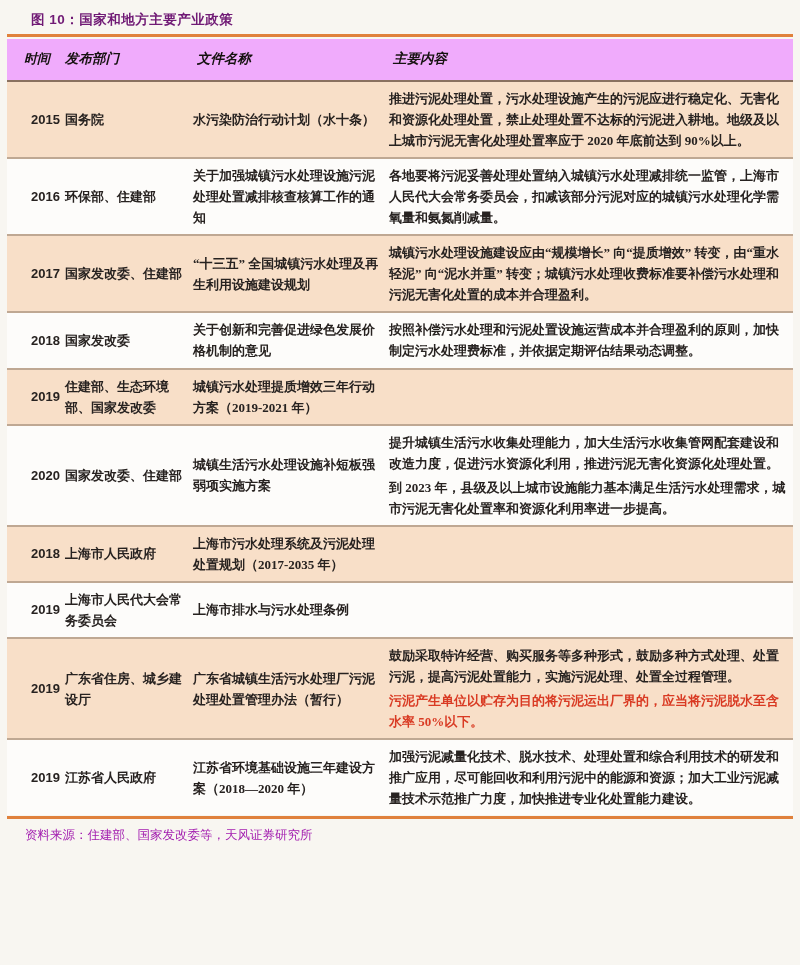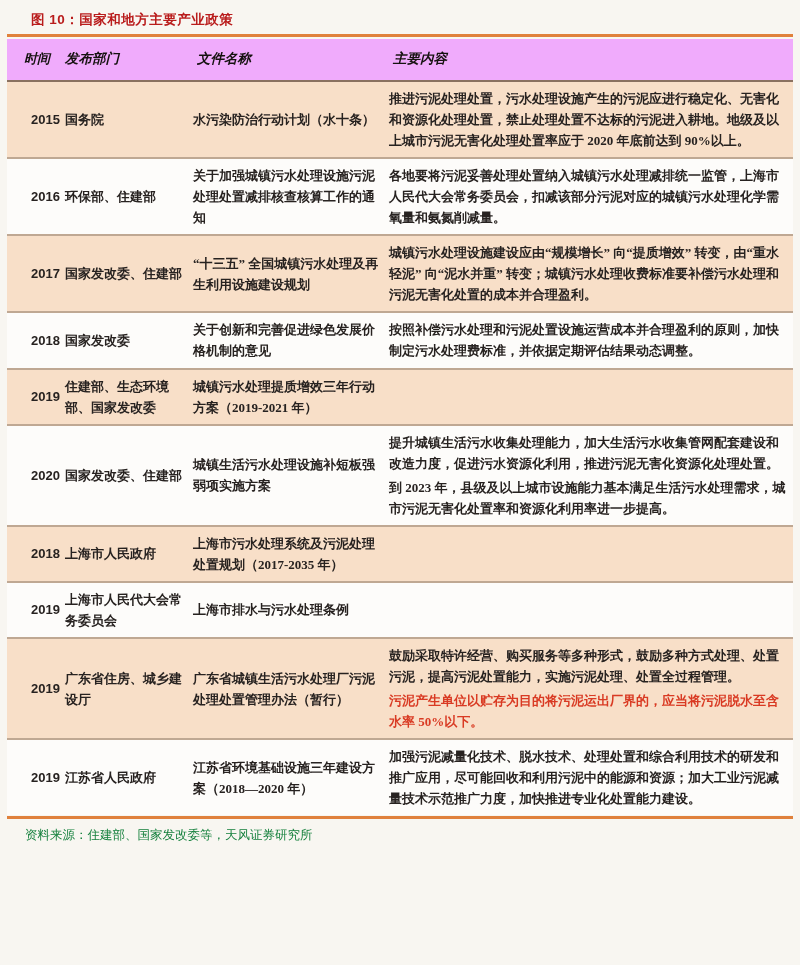--- a/index.html
+++ b/index.html
@@ -17,21 +17,21 @@
     width: 800px;
     min-height: 965px;
     background: #f8f6f1;
     padding: 8px 7px 10px 7px;
   }
   
   .fig-title {
     font-family: "Liberation Sans", sans-serif;
     font-weight: bold;
     font-size: 13.5px;
-    color: #b91c1c;
+    color: #701a75;
     padding: 3px 0 5px 24px;
     letter-spacing: 0.5px;
   }
   .title-rule {
     height: 3px;
     background: #e0813c;
     margin: 0 0 2px 0;
   }
   
   .policy-table {
@@ -85,21 +85,21 @@
   .c-content p.hl { color: #d93a23; }
   
   .footer-rule {
     height: 2.5px;
     background: #e0813c;
     margin-top: 1px;
   }
   .source-note {
     font-family: "Liberation Sans", sans-serif;
     font-size: 12.5px;
-    color: #15803d;
+    color: #a21caf;
     padding: 8px 0 6px 18px;
   }
 </style>
 </head>
 <body>
 
 <div class="page">
 
   <div class="fig-title">图 10：国家和地方主要产业政策</div>
 

